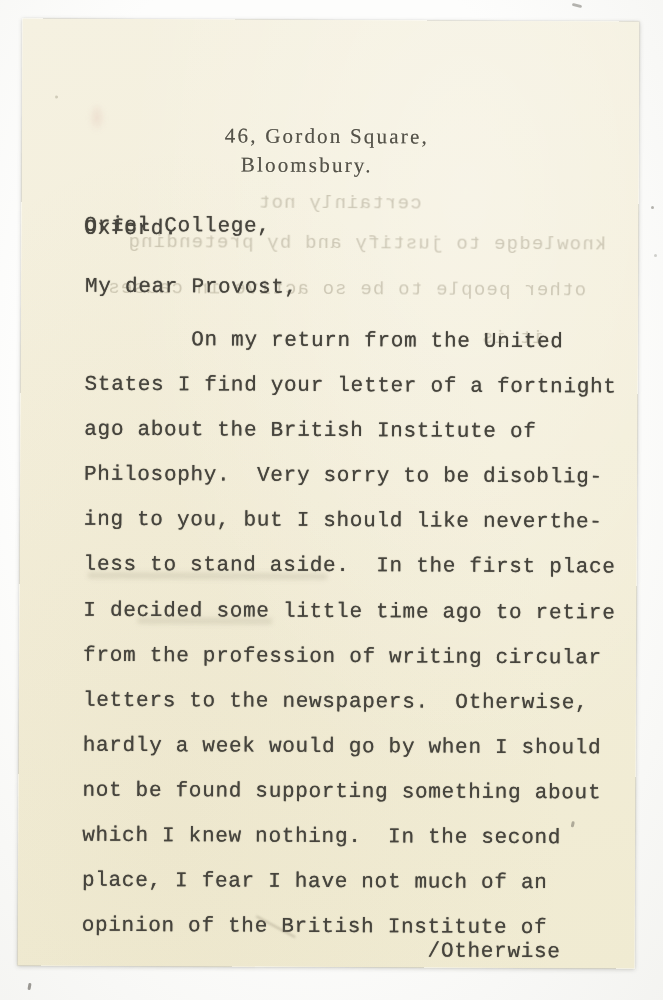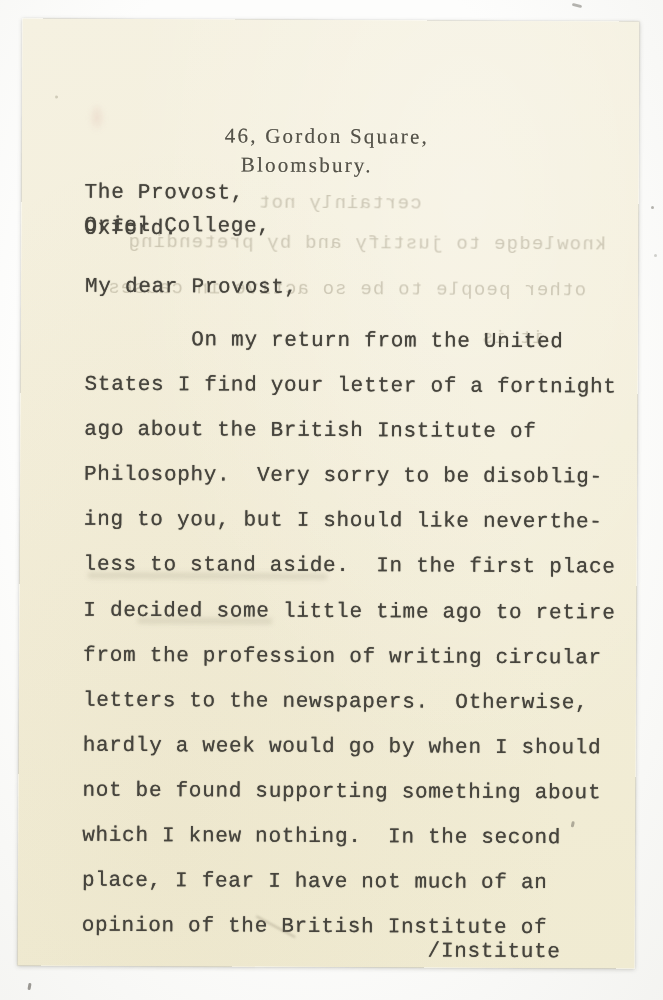--- a/index.html
+++ b/index.html
@@ -86,21 +86,20 @@
   <div class="paper">
 
     <div class="letterhead" style="left:203px; top:104px;">46, Gordon Square,</div>
     <div class="letterhead" style="left:219px; top:133px;">Bloomsbury.</div>
 
     <div class="ghost" style="left:250px; top:172px; width:150px;">certainly not</div>
     <div class="ghost" style="left:65px; top:212px; width:520px;">knowledge to justify and by pretending</div>
     <div class="ghost" style="left:65px; top:258px; width:500px;">other people to be so active in causes</div>
     <div class="ghost" style="left:460px; top:306px;">it is</div>
 
-    <div class="t" style="left:63px; top:162px;">The Provost,</div>
     <div class="t" style="left:63px; top:195px;">Oriel College,</div>
     <div class="t" style="left:63px; top:198px;">Oxford.</div>
 
     <div class="t" style="left:64px; top:256px;">My dear Provost,</div>
 
     <div class="body-block">
       <div class="t bl" style="position:static;">        On my return from the United</div>
       <div class="t bl" style="position:static;">States I find your letter of a fortnight</div>
       <div class="t bl" style="position:static;">ago about the British Institute of</div>
       <div class="t bl" style="position:static;">Philosophy.  Very sorry to be disoblig-</div>
@@ -109,21 +108,21 @@
       <div class="t bl" style="position:static;">I decided some little time ago to retire</div>
       <div class="t bl" style="position:static;">from the profession of writing circular</div>
       <div class="t bl" style="position:static;">letters to the newspapers.  Otherwise,</div>
       <div class="t bl" style="position:static;">hardly a week would go by when I should</div>
       <div class="t bl" style="position:static;">not be found supporting something about</div>
       <div class="t bl" style="position:static;">which I knew nothing.  In the second</div>
       <div class="t bl" style="position:static;">place, I fear I have not much of an</div>
       <div class="t bl" style="position:static;">opinion of the British Institute of</div>
     </div>
 
-    <div class="t" style="left:410px; top:919px;">/Institute</div>
+    <div class="t" style="left:410px; top:919px;">/Otherwise</div>
 
     <div class="smudge" style="left:68px; top:553px; width:240px; height:7px;"></div>
     <div class="smudge" style="left:118px; top:598px; width:135px; height:7px;"></div>
 
     <div class="stain-pink"></div>
     <div class="crease"></div>
     <div class="speck" style="left:553px; top:800px; width:3px; height:6px; border-radius:2px; transform:rotate(12deg); background:rgba(95,92,82,0.45);"></div>
     <div class="speck" style="left:33px; top:77px; width:3px; height:3px; border-radius:50%; background:rgba(140,134,112,0.35);"></div>
   </div>
 

